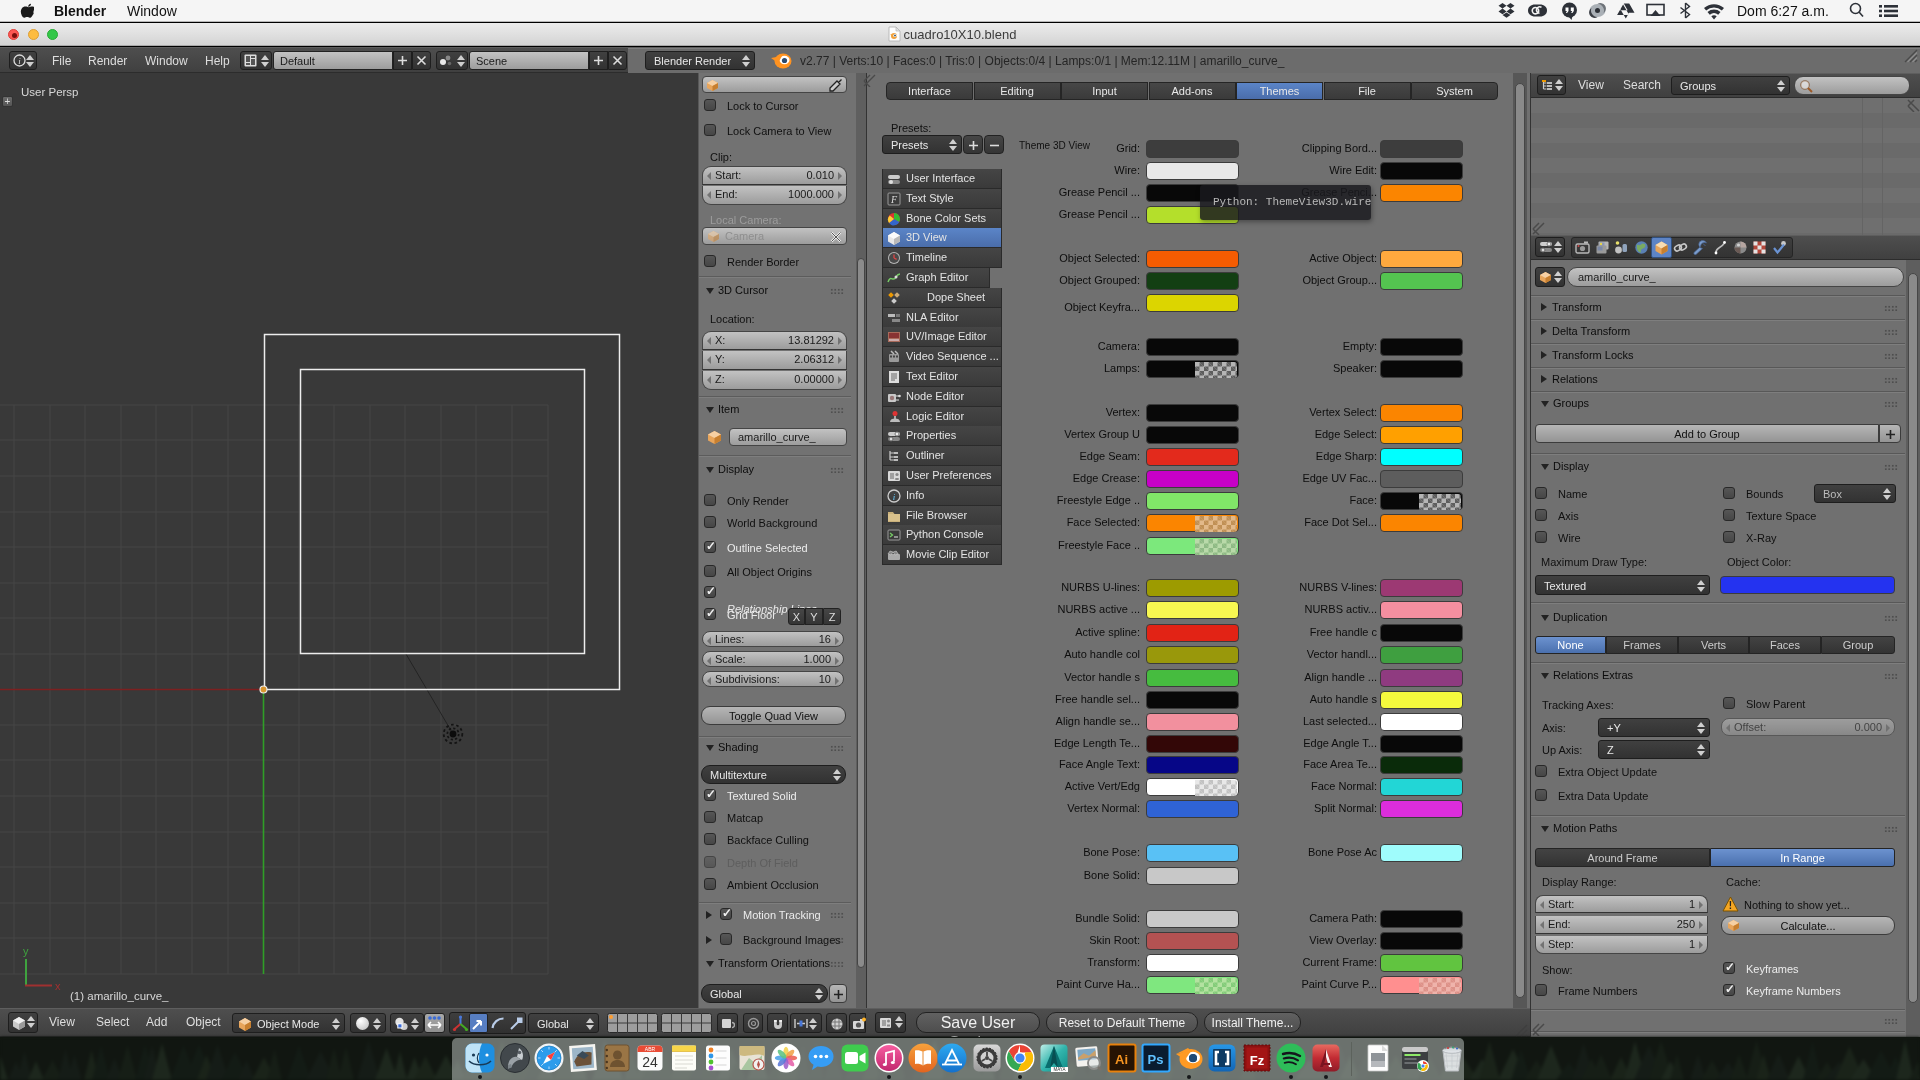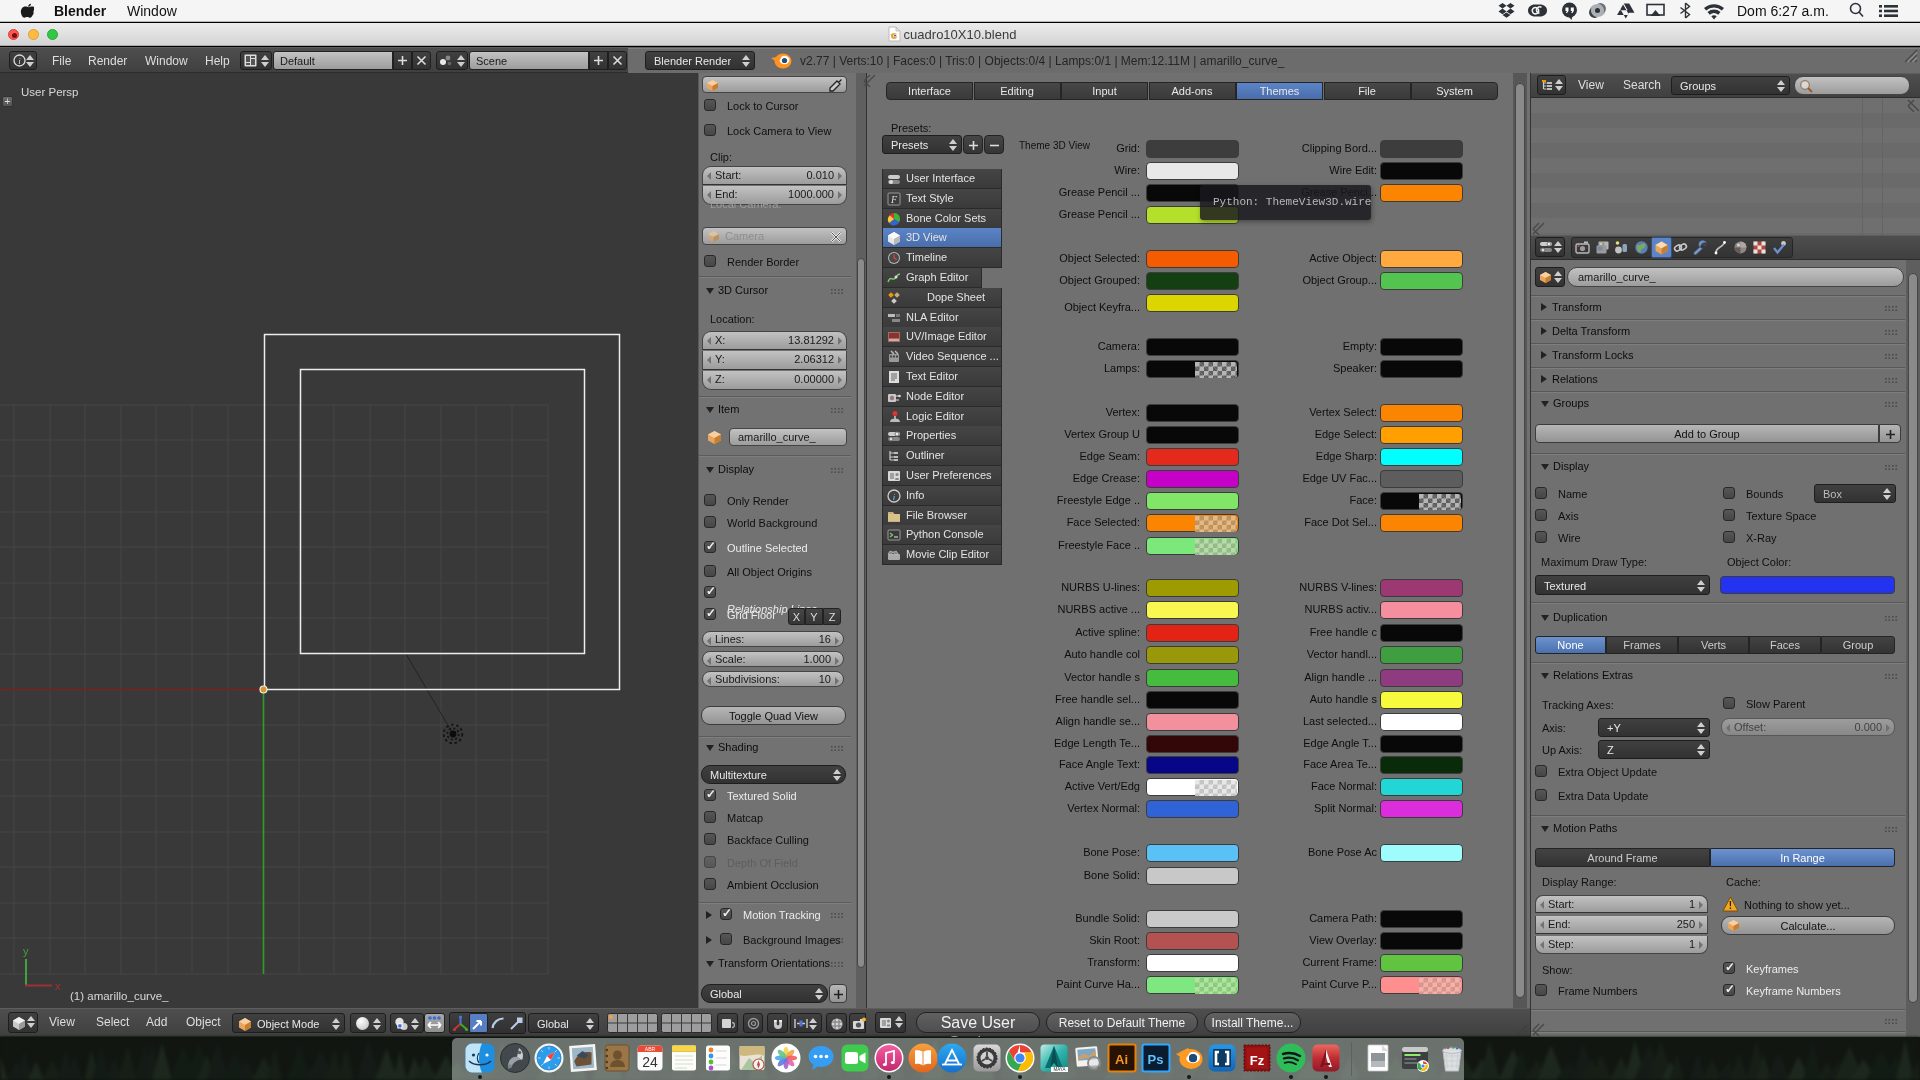--- a/index.html
+++ b/index.html
@@ -285,21 +285,21 @@
       <div class="cblbl" style="left:28px;top:52px;">Lock Camera to View</div>
     <div class="cblbl" style="left:11px;top:78px;">Clip:</div>
     <div class="slider" style="left:3px;top:93px;width:145px;height:19px;border-radius:9px 9px 0 0;border-bottom:1px solid #333;">
         <span class="sl">Start:</span>
         <span class="sr">0.010</span>
       </div>
     <div class="slider" style="left:3px;top:113px;width:145px;height:19px;border-radius:0 0 9px 9px;border-top:none;">
         <span class="sl">End:</span>
         <span class="sr">1000.000</span>
       </div>
-    <div class="cblbl" style="left:11px;top:125px;color:#9c9c9c;">Local Camera:</div>
+    <div class="cblbl" style="left:11px;top:141px;color:#9c9c9c;">Local Camera:</div>
     <div class="slider noarr" style="left:3px;top:154px;width:145px;height:18px;border-radius:4px;">
       <svg width="13" height="13" style="position:absolute;left:4px;top:2px;opacity:.55;">
           <polygon points="6.5,1 12,4 12,9 6.5,12 1,9 1,4" fill="#e8a55b"></polygon>
           <polygon points="6.5,1 12,4 6.5,7 1,4" fill="#f6d0a4"></polygon>
           <polygon points="6.5,7 12,4 12,9 6.5,12" fill="#c77f2f"></polygon>
         </svg>
       <span style="position:absolute;left:22px;top:2px;color:#8e8e8e;">Camera</span>
       <svg width="12" height="12" style="position:absolute;right:4px;top:3px;">
           <path d="M1.5 1.5l9 9M10.5 1.5l-9 9" stroke="#f0f0f0" stroke-width="2.2"></path>
           <path d="M1.5 1.5l9 9M10.5 1.5l-9 9" stroke="#555" stroke-width="1"></path>
@@ -576,21 +576,21 @@
         <span style="position:absolute;left:23px;top:3px;white-space:nowrap;">3D View</span>
       </div>
     <div style="position:absolute;left:15px;top:175.2px;width:120px;height:20px;background:linear-gradient(#454545,#3a3a3a);border:1px solid #2a2a2a;border-top:none;color:#e3e3e3;font-size:11px;">
         <svg width="14" height="14" style="position:absolute;left:4px;top:3px;">
           <circle cx="7" cy="7" r="6" fill="#b5b5b5"></circle>
           <circle cx="7" cy="7" r="5" fill="#4a4a4a"></circle>
           <path d="M7 7L7 3.4M7 7l2.6 1.4" stroke="#d44" stroke-width="1.3"></path>
         </svg>
         <span style="position:absolute;left:23px;top:3px;white-space:nowrap;">Timeline</span>
       </div>
-    <div style="position:absolute;left:15px;top:195.0px;width:100px;height:20px;background:linear-gradient(#454545,#3a3a3a);border:1px solid #2a2a2a;border-top:none;color:#e3e3e3;font-size:11px;">
+    <div style="position:absolute;left:15px;top:195.0px;width:108px;height:20px;background:linear-gradient(#454545,#3a3a3a);border:1px solid #2a2a2a;border-top:none;color:#e3e3e3;font-size:11px;">
         <svg width="14" height="14" style="position:absolute;left:4px;top:3px;">
           <path d="M1 11 C4 3 6 12 9 6 C10.5 3.5 12 3 13 3" stroke="#7c6" stroke-width="1.5" fill="none"></path>
           <circle cx="9" cy="6" r="1.5" fill="#ddd"></circle>
         </svg>
         <span style="position:absolute;left:23px;top:3px;white-space:nowrap;">Graph Editor</span>
       </div>
     <div style="position:absolute;left:15px;top:214.8px;width:120px;height:20px;background:linear-gradient(#454545,#3a3a3a);border:1px solid #2a2a2a;border-top:none;color:#e3e3e3;font-size:11px;">
         <svg width="14" height="14" style="position:absolute;left:4px;top:3px;">
           <rect x="2" y="2" width="4" height="4" fill="#e90" transform="rotate(45 4 4)"></rect>
           <rect x="8" y="2" width="4" height="4" fill="#ca7" transform="rotate(45 10 4)"></rect>

